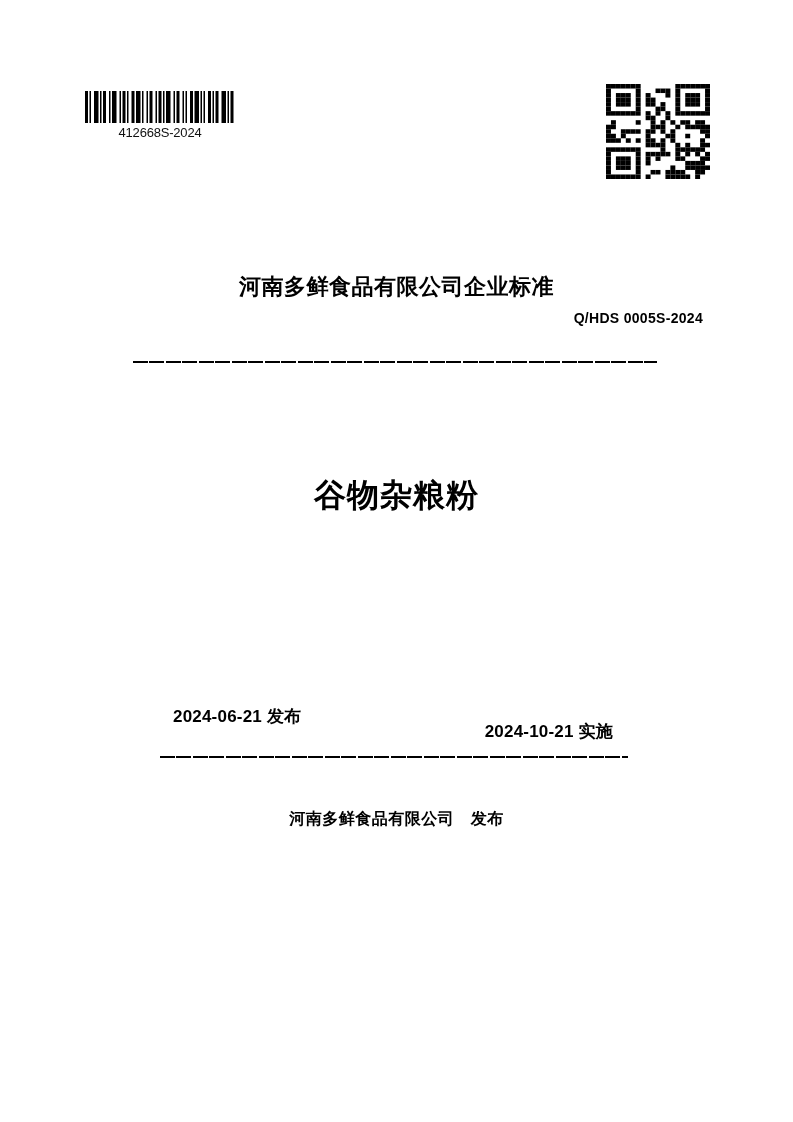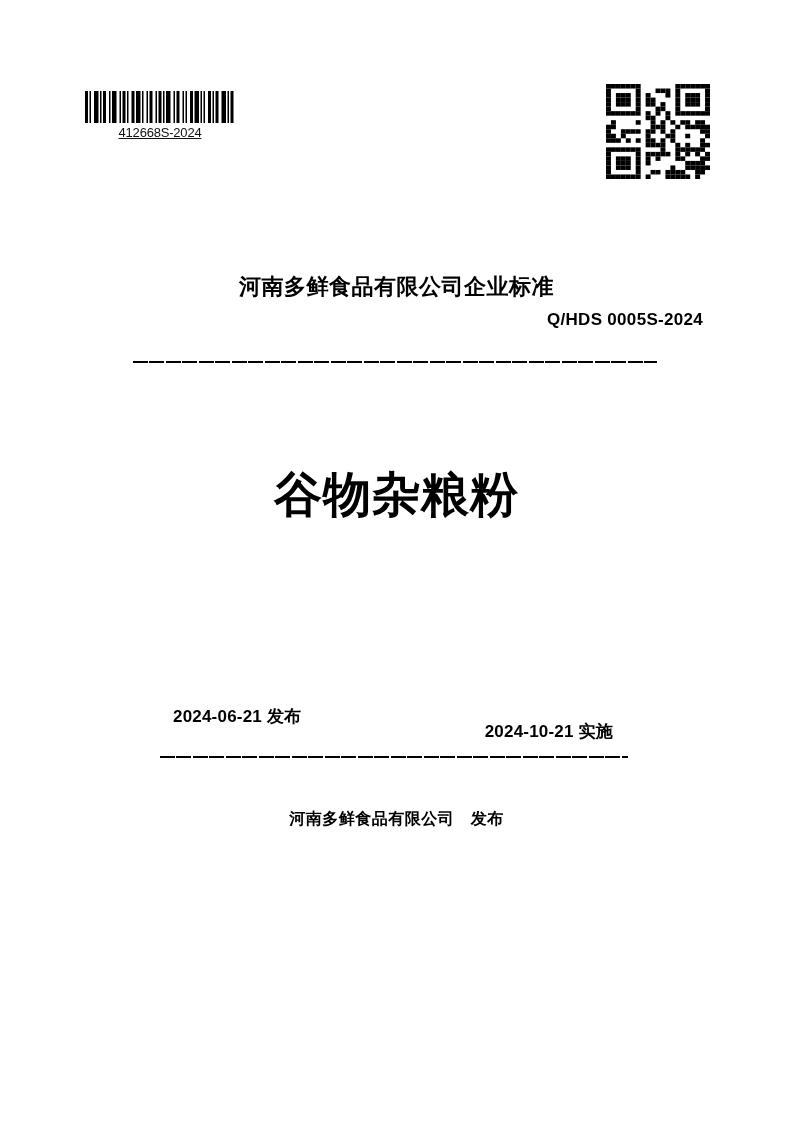--- a/index.html
+++ b/index.html
@@ -7,40 +7,40 @@
     position:relative;
     width:793px;height:1122px;
     background:#ffffff;
     font-family:"Liberation Sans","DejaVu Sans",sans-serif;
     color:#000;
     overflow:hidden;
   }
   .barcode{position:absolute;left:85px;top:91px;width:150px;height:32px;}
   .barcode-label{
     position:absolute;left:85px;top:125px;width:150px;
-    text-align:center;font-size:13px;letter-spacing:-0.2px;color:#111;text-decoration:underline;
+    text-align:center;font-size:13px;letter-spacing:-0.2px;color:#111;
   }
   .qr{position:absolute;left:606px;top:84px;width:104px;height:95px;}
   .org-title{
     position:absolute;left:0;top:272px;width:100%;
     text-align:center;font-size:22px;font-weight:700;letter-spacing:0.5px;
   }
   .std-no{
     position:absolute;right:90px;top:310px;
-    font-size:17px;font-weight:700;letter-spacing:0.3px;
+    font-size:14px;font-weight:700;letter-spacing:0.3px;
   }
   .rule{
     position:absolute;height:2px;
     background:repeating-linear-gradient(90deg,#000 0,#000 15px,rgba(0,0,0,0) 15px,rgba(0,0,0,0) 16.5px);
   }
   .rule-top{left:133px;top:361px;width:524px;}
   .rule-bottom{left:160px;top:756px;width:468px;}
   .doc-title{
     position:absolute;left:0;top:468px;width:100%;
-    text-align:center;font-size:48px;font-weight:700;letter-spacing:1px;line-height:54px;
+    text-align:center;font-size:32px;font-weight:700;letter-spacing:1px;line-height:54px;
   }
   .date{position:absolute;top:705px;font-size:17px;font-weight:700;letter-spacing:0.2px;}
   .date.release{left:173px;}
   .date.implement{right:180px;margin-top:15px;}
   .publisher{
     position:absolute;left:0;top:809px;width:100%;
     text-align:center;font-size:16px;font-weight:700;letter-spacing:0.5px;
   }
 </style>
 </head>

